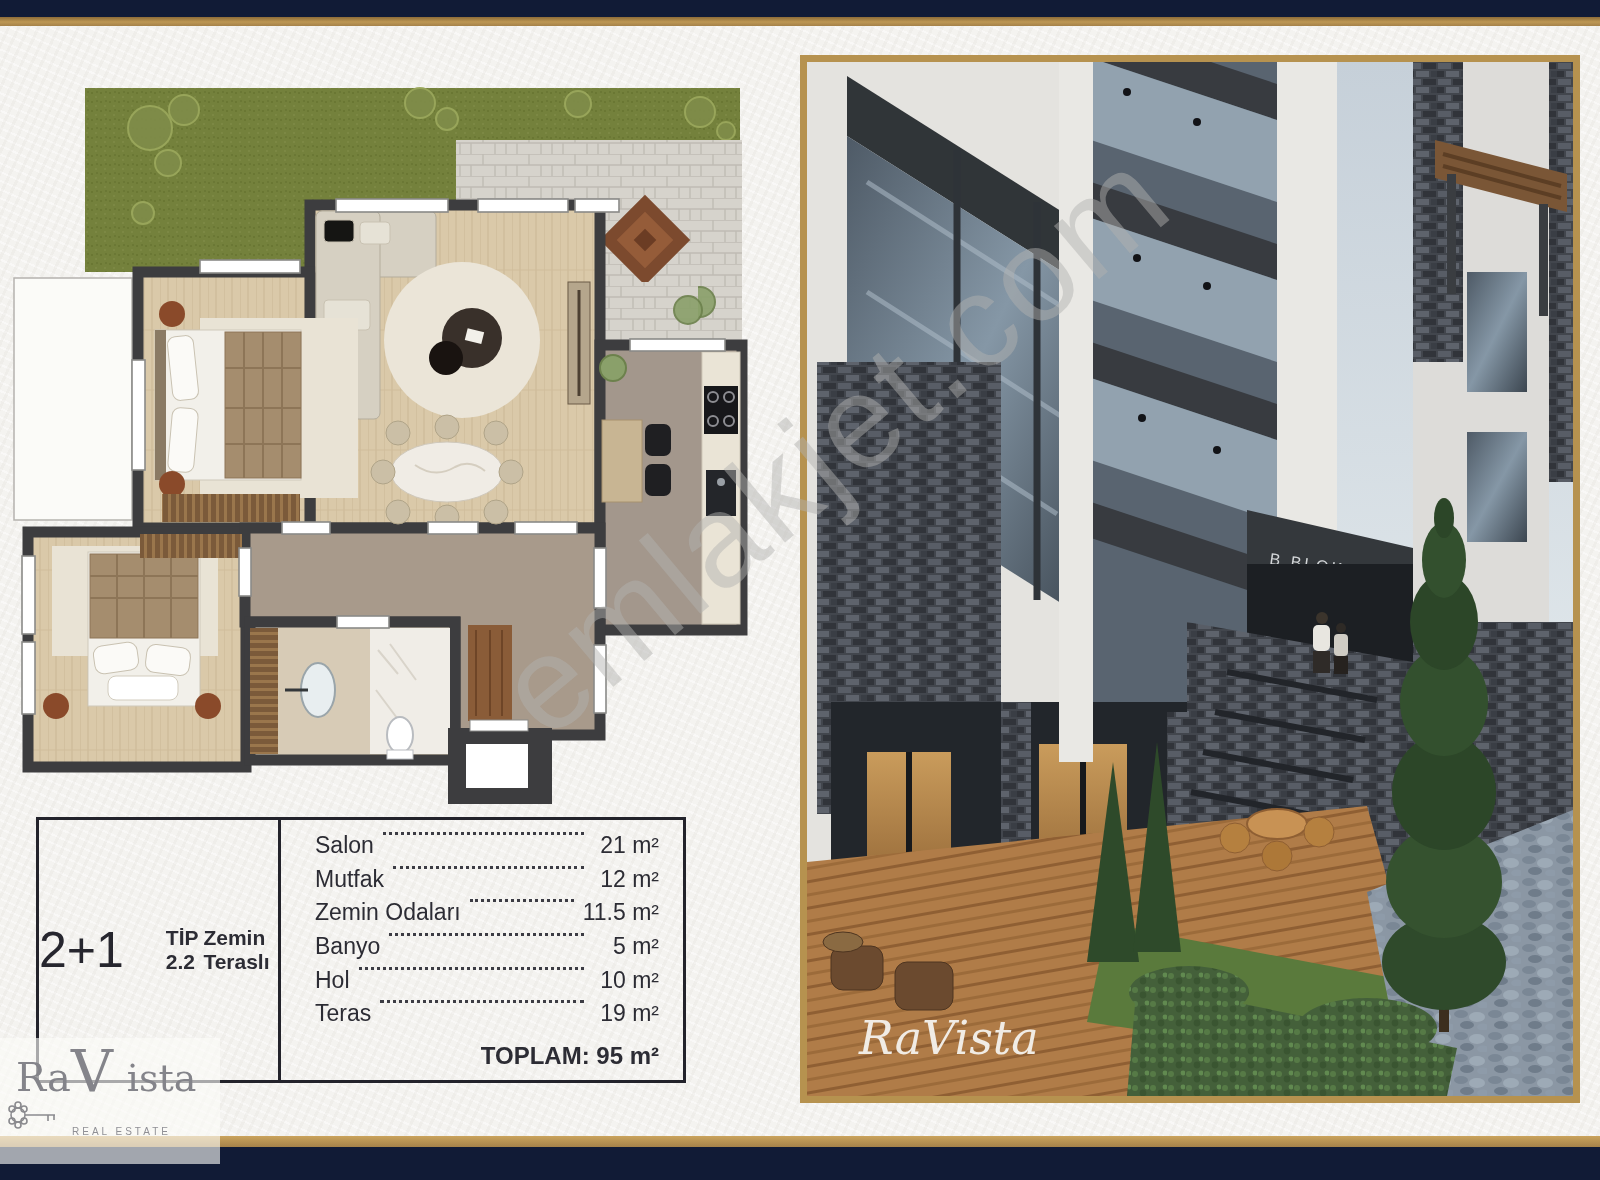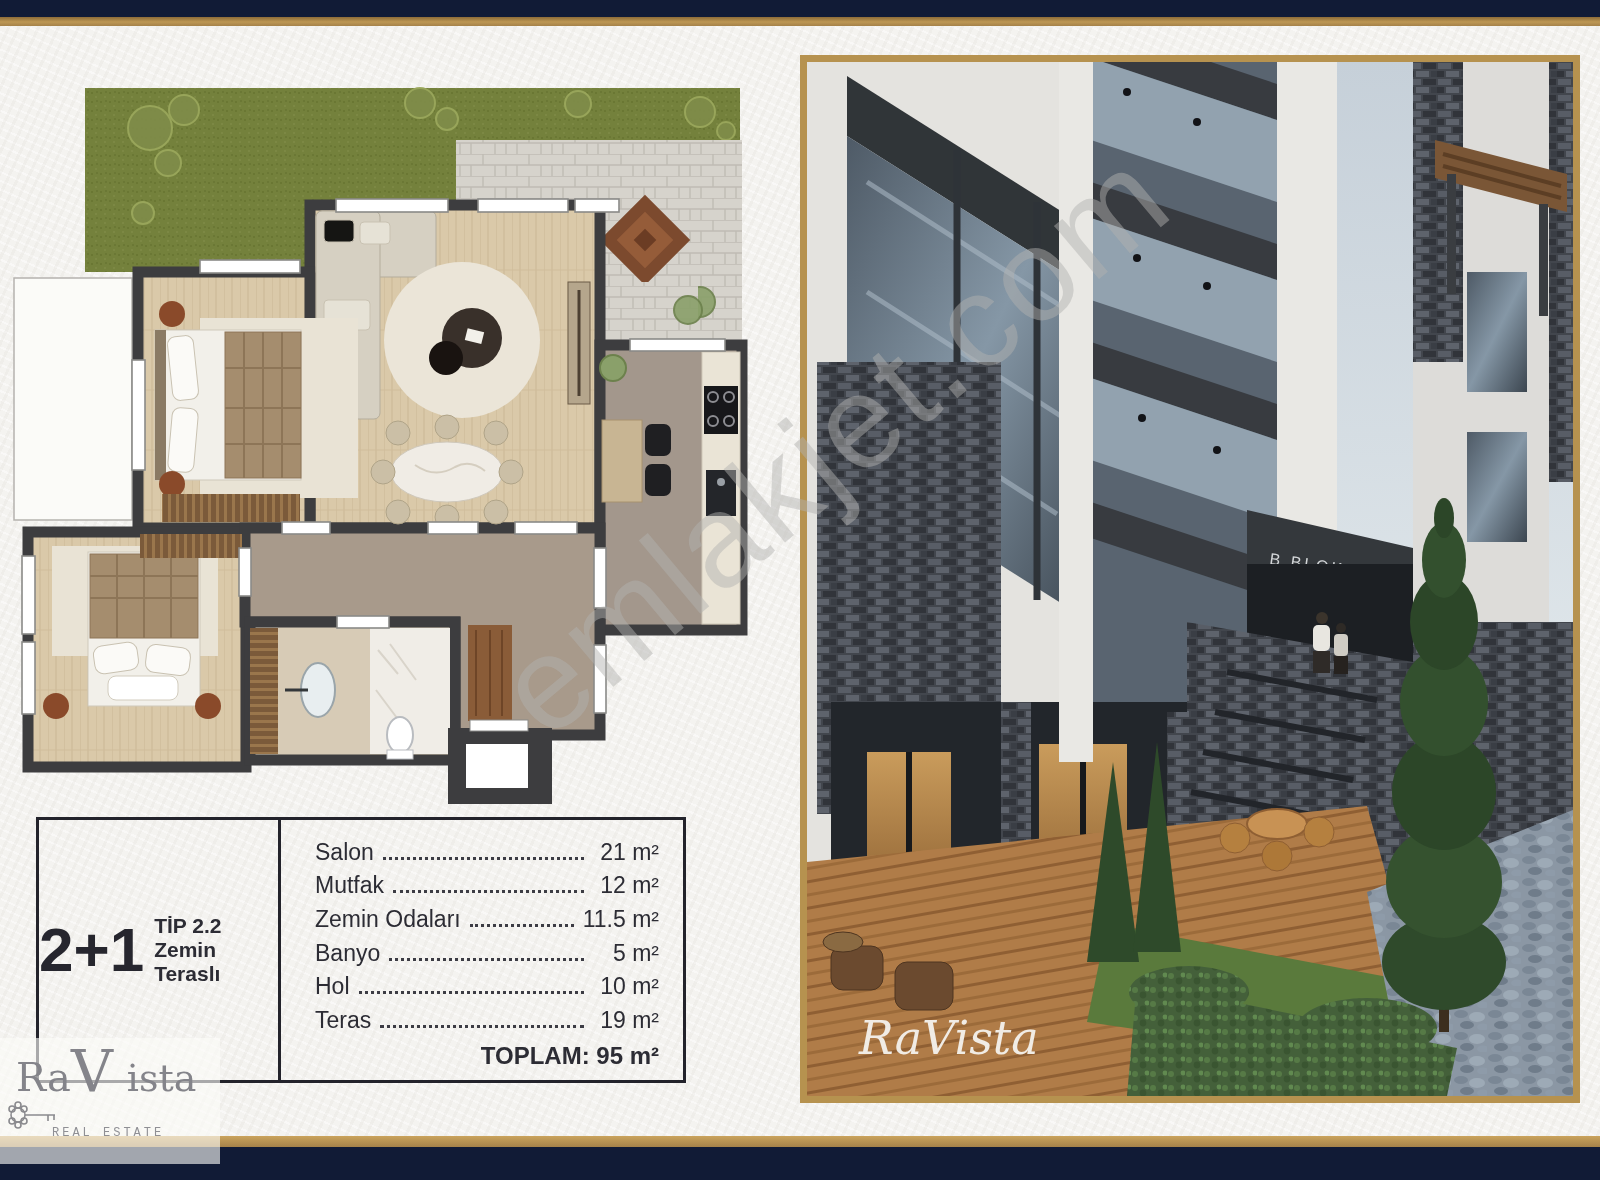--- a/index.html
+++ b/index.html
@@ -18,34 +18,34 @@
   .photo-frame{position:absolute;left:800px;top:55px;width:766px;height:1034px;z-index:2;
     border:7px solid #b6924f; box-shadow: inset 0 0 0 2px #8d6c38;}
   .photo-frame svg{display:block;}
   .watermark{position:absolute;left:518px;top:642px;z-index:4;font-size:132px;line-height:1;
     letter-spacing:4px;color:rgba(178,178,176,.48);transform:rotate(-40deg);transform-origin:0 50%;
     white-space:nowrap;pointer-events:none;font-weight:500;}
   .spec-table{position:absolute;left:36px;top:817px;width:650px;height:266px;z-index:6;
     border:3px solid #23232b;box-sizing:border-box;display:flex;color:#2c2c34;}
   .spec-left{width:242px;border-right:3px solid #23232b;box-sizing:border-box;display:flex;
     align-items:center;justify-content:center;gap:10px;}
-  .unit-type{font-size:62px;font-weight:bold;color:#26262e;line-height:1;}
-  .type-lines{display:flex;flex-direction:column;line-height:1.15;}
+  .unit-type{font-size:50px;font-weight:normal;color:#26262e;line-height:1;}
+  .type-lines{display:flex;flex-direction:row;line-height:1.15;margin-left:32px;}
   .type-lines span{font-size:21px;font-weight:bold;color:#2c2c34;}
   .spec-right{flex:1;padding:12px 24px 10px 34px;display:flex;flex-direction:column;box-sizing:border-box;}
-  .spec-row{display:flex;align-items:flex-end;height:36px;font-size:23px;font-weight:500;}
+  .spec-row{display:flex;align-items:flex-start;height:36px;font-size:23px;font-weight:500;}
   .spec-row .dots{flex:1;border-bottom:3px dotted #3c3c44;margin:0 9px 6px 9px;}
   .spec-row .val{min-width:66px;text-align:right;}
   .spec-total{margin-top:8px;text-align:right;font-size:24px;font-weight:bold;}
   .brand-logo{position:absolute;left:0;top:1038px;width:220px;height:126px;z-index:9;
     background:rgba(251,251,249,.62);}
   .brand-line{position:absolute;left:16px;top:4px;font-family:"DejaVu Serif",serif;color:#84848a;white-space:nowrap;}
   .brand-line .big{font-size:40px;line-height:1;}
   .brand-line .small{font-size:38px;line-height:1;}
-  .brand-tag{position:absolute;left:52px;top:88px;font-size:12px;letter-spacing:3px;color:#8f8f94;font-family:Liberation Mono, monospace;}
+  .brand-tag{position:absolute;left:72px;top:88px;font-size:10px;letter-spacing:3px;color:#8f8f94;}
   .key-icon{position:absolute;left:8px;top:62px;}
   .script-wm{font-family:"DejaVu Serif",serif;font-style:italic;}
 </style>
 </head>
 <body>
 
 <div class="stage">
 
   <svg class="plan" width="1600" height="1180" viewBox="0 0 1600 1180">
     <defs>

